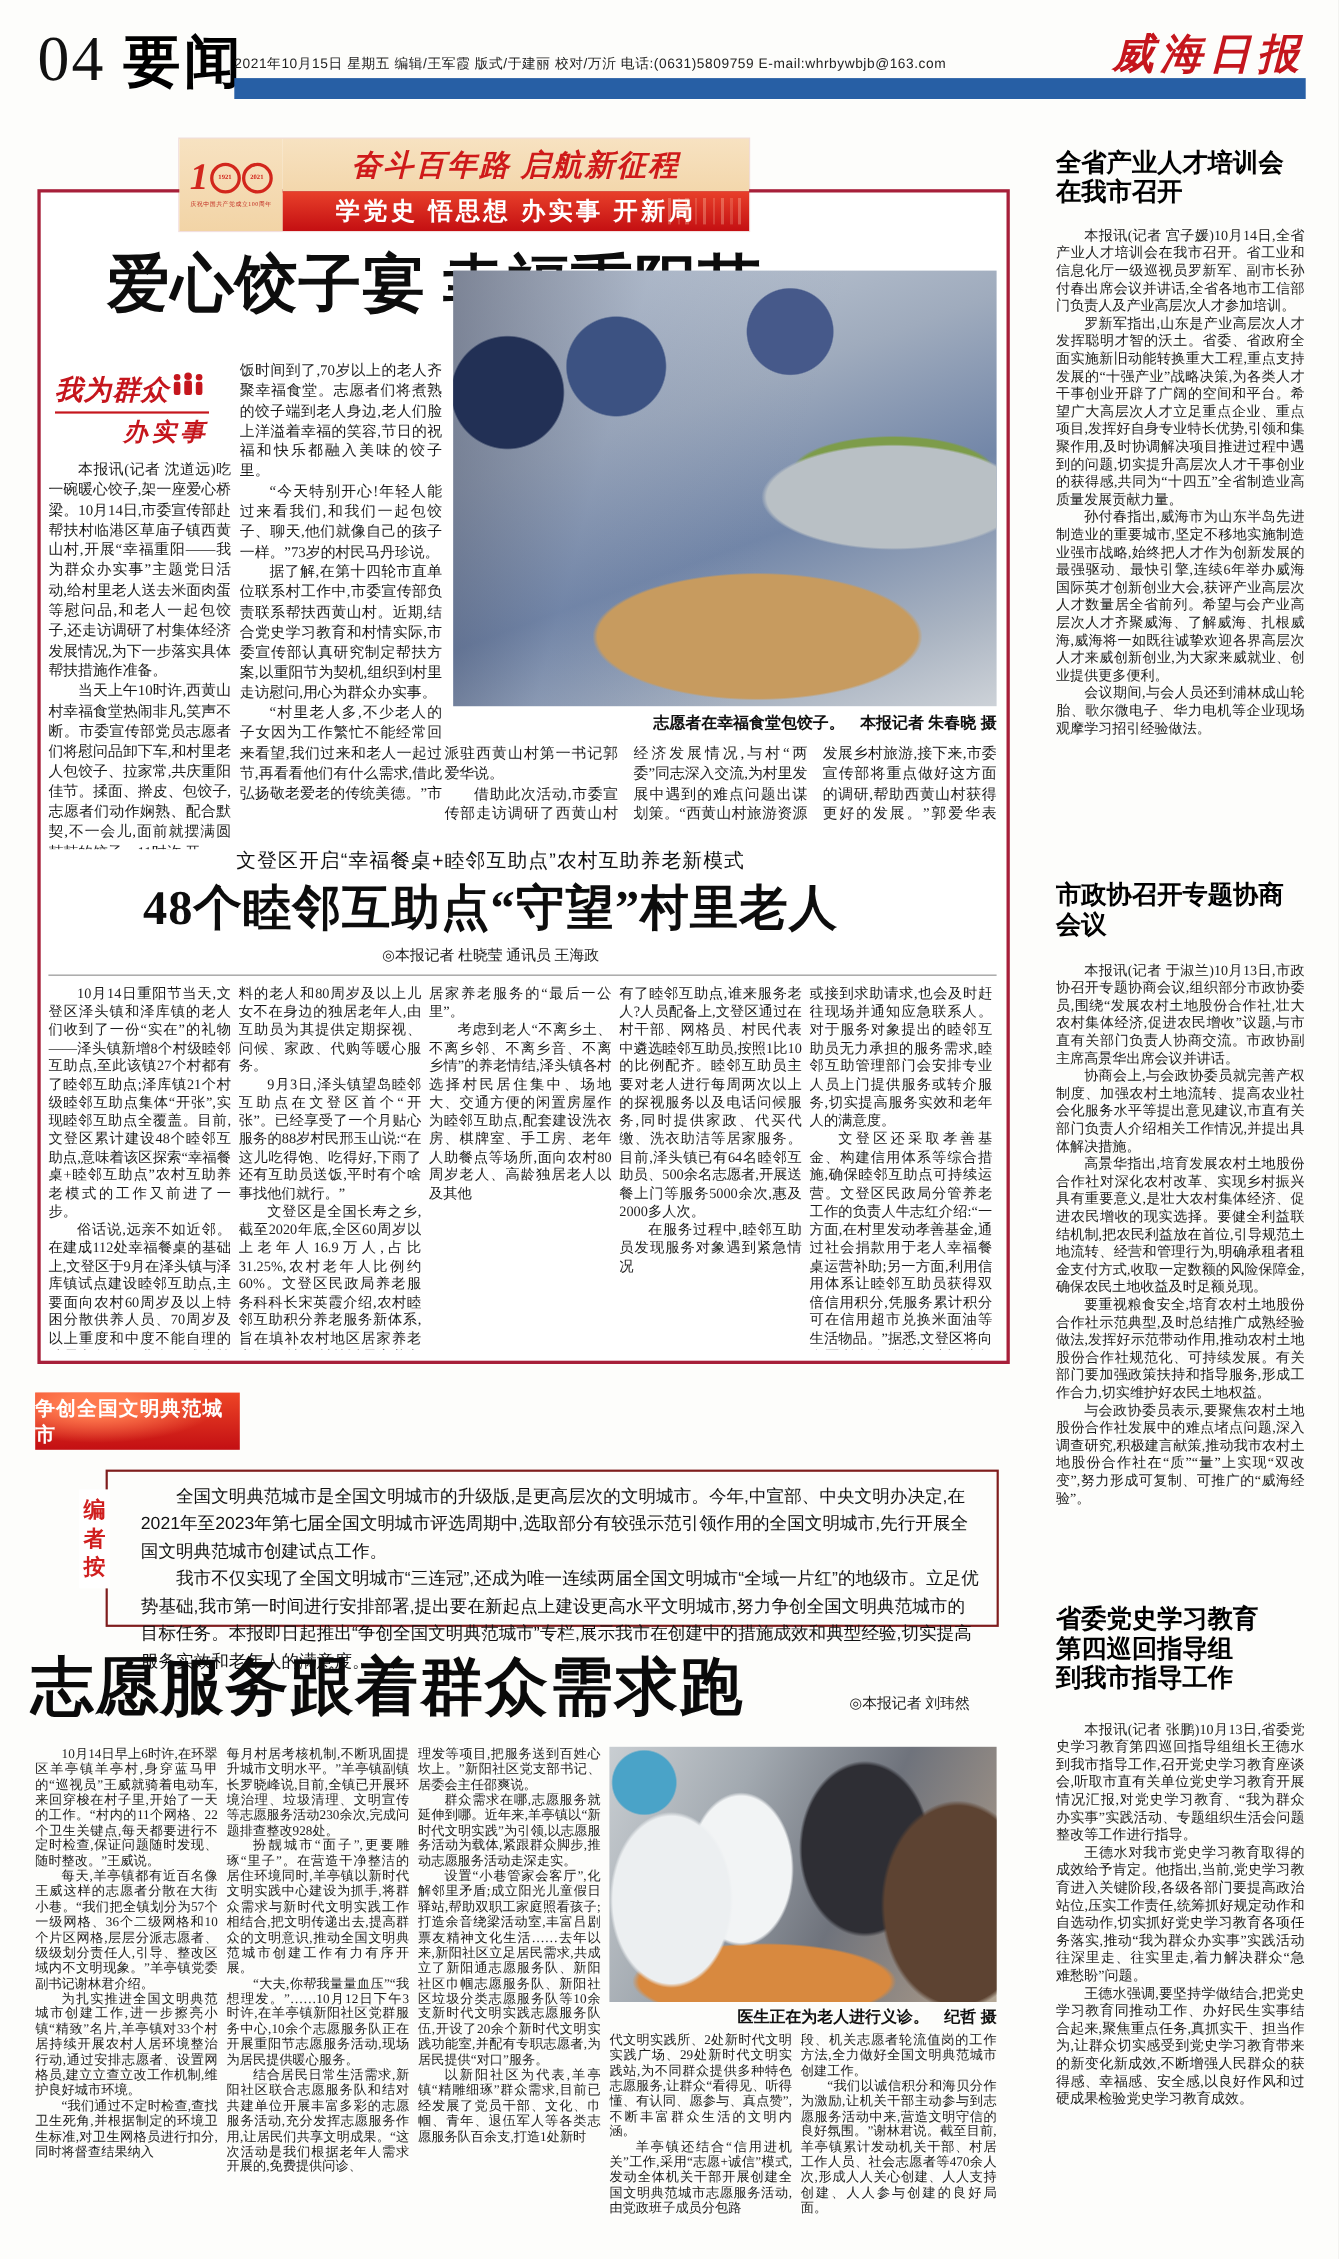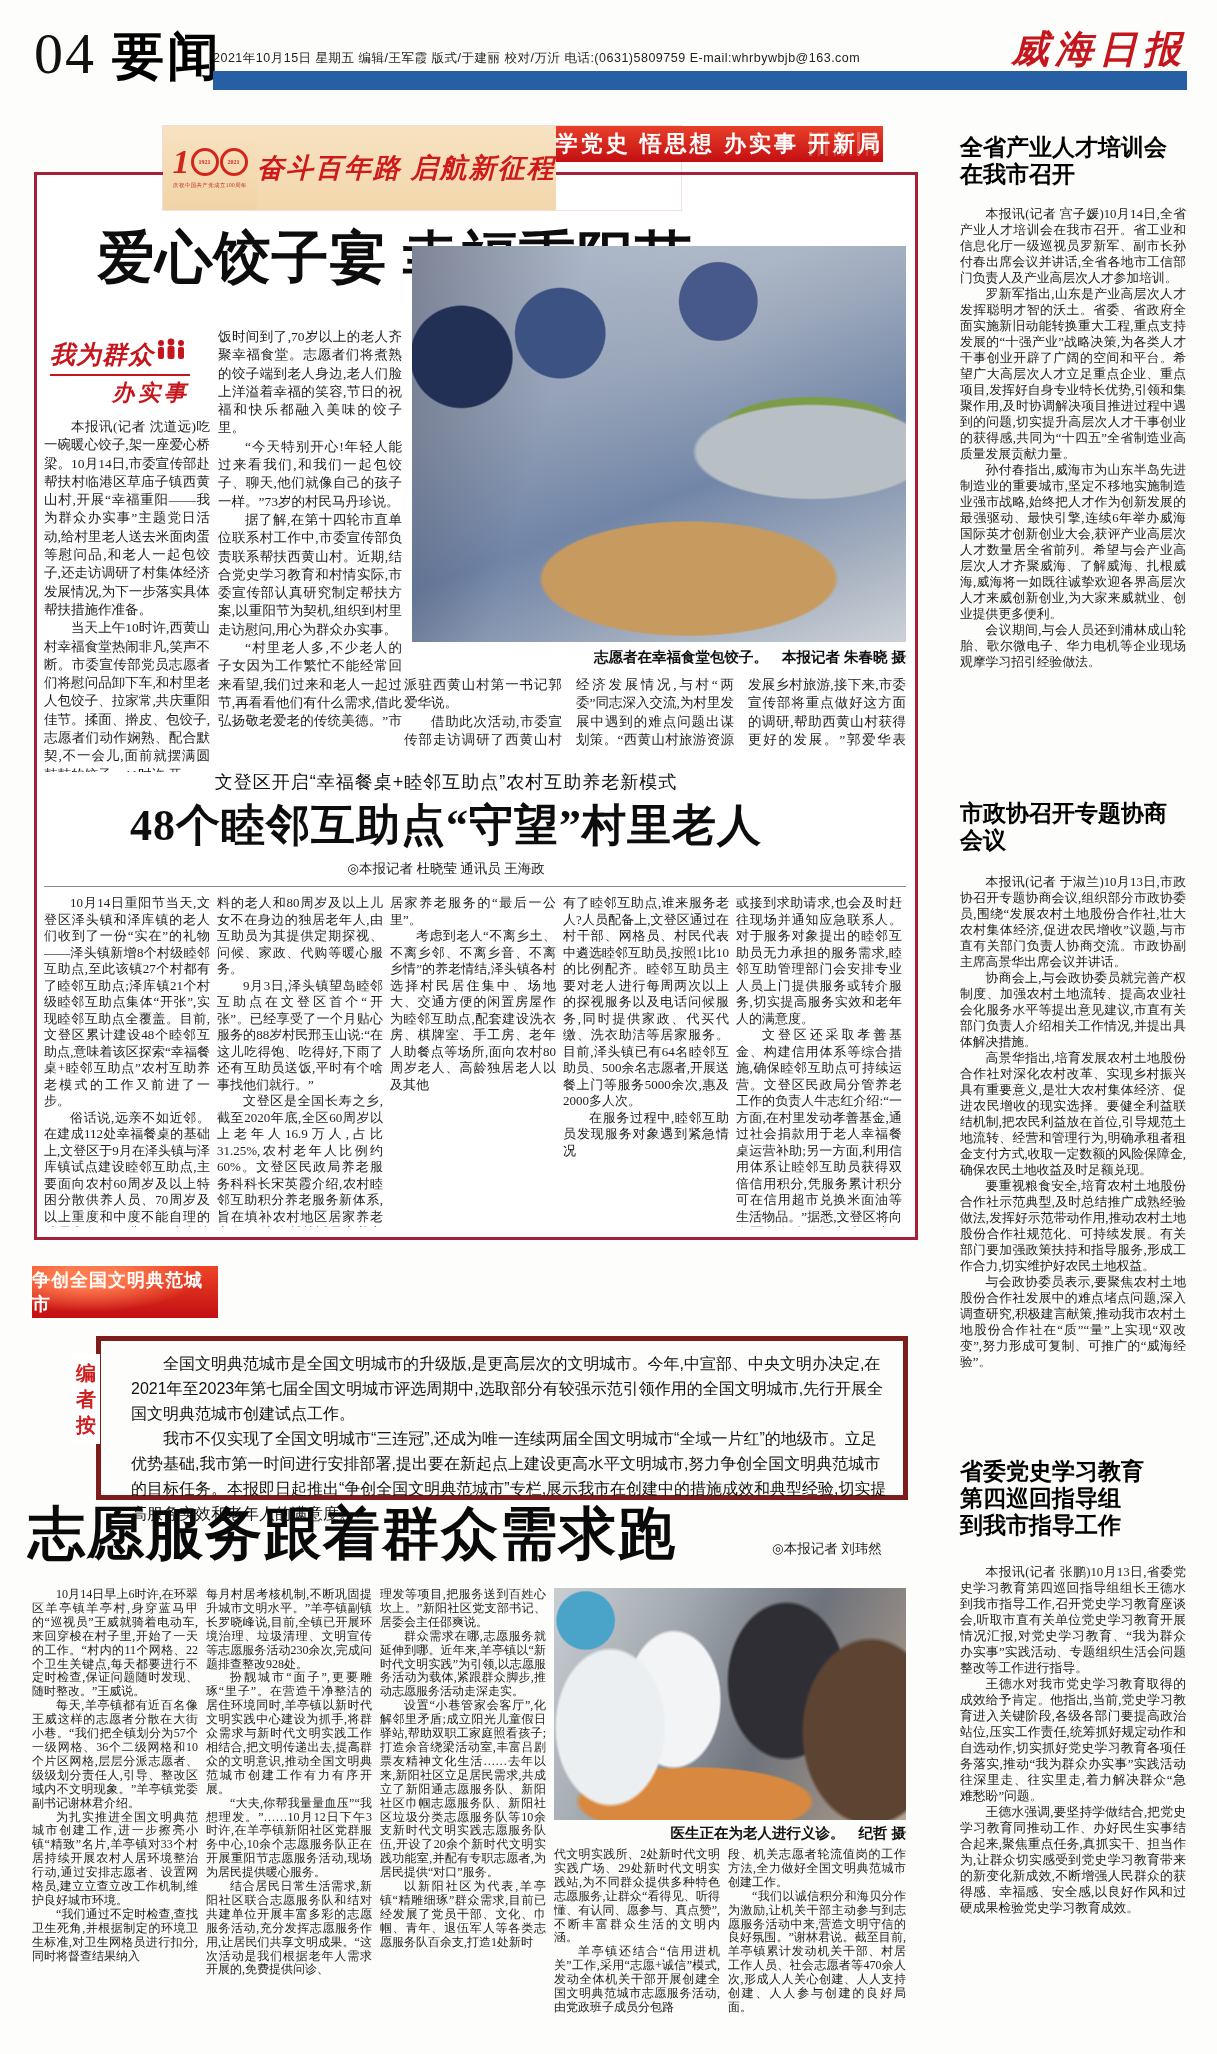--- a/index.html
+++ b/index.html
@@ -19,21 +19,21 @@
   
   .redbox{left:34px;top:172px;width:884px;height:1068px;border:3px solid #a7203a;box-sizing:border-box;background:#fff;}
   
   .pbanner{left:163px;top:126px;width:518px;height:84px;display:flex;box-shadow:0 0 0 1px rgba(170,40,40,.15);}
   .pb-left{width:94px;background:linear-gradient(180deg,#f7e2c1,#f2d4a6);position:relative;flex:none;
            display:flex;flex-direction:column;align-items:center;justify-content:center;}
   .logo100{color:#d2261c;font-weight:900;font-style:italic;font-size:34px;line-height:30px;display:flex;align-items:center;}
   .ring{display:inline-flex;align-items:center;justify-content:center;width:22px;height:22px;border:3px solid #d2261c;
         border-radius:50%;font-size:6px;font-style:normal;font-weight:700;margin-left:1px;color:#d2261c;}
   .logo-sub{font-size:6px;color:#c0281e;margin-top:4px;letter-spacing:.5px;transform:scale(.9);white-space:nowrap;}
-  .pb-right{flex:1;display:flex;flex-direction:row;}
+  .pb-right{flex:1;display:flex;flex-direction:column;}
   .pb-top{flex:1;background:linear-gradient(180deg,#f7e2c1,#f3d7ac);display:flex;align-items:center;justify-content:center;
           color:#cf1a1a;font-size:27px;font-weight:900;font-style:italic;letter-spacing:2px;white-space:nowrap;}
   .pb-bot{height:36px;background:linear-gradient(180deg,#e8402a,#c40f12);display:flex;align-items:center;justify-content:center;
           color:#fff;font-size:22px;font-weight:900;letter-spacing:3px;white-space:nowrap;position:relative;
           font-family:"Liberation Sans","DejaVu Sans",sans-serif;}
   .pb-bot:after{content:"";position:absolute;right:4px;top:6px;bottom:6px;width:70px;opacity:.5;
           background:repeating-linear-gradient(90deg,rgba(255,230,200,.55) 0 3px,transparent 3px 9px,rgba(255,230,200,.35) 9px 11px,transparent 11px 16px);}
   
   .h1{left:40px;top:220px;width:710px;text-align:center;font-size:57px;font-weight:900;color:#0d0d0d;
       letter-spacing:1px;white-space:nowrap;}
@@ -67,21 +67,21 @@
           font-family:"Liberation Sans","DejaVu Sans",sans-serif;}
   .h2{left:40px;top:796px;width:812px;text-align:center;font-size:44px;font-weight:900;color:#0d0d0d;letter-spacing:1px;white-space:nowrap;}
   .byline2{left:40px;top:860px;width:812px;text-align:center;font-size:13.5px;color:#222;}
   .rule2{left:44px;top:886px;width:862px;height:1px;background:#8a8a8a;}
   .a2c{font-size:13px;line-height:16.5px;}
   
   .spbanner{left:32px;top:1266px;width:186px;height:52px;display:flex;align-items:center;justify-content:center;
             background:radial-gradient(ellipse at 30% 20%,#ff7a4f 0 18%,transparent 60%),linear-gradient(180deg,#ee4526,#c30f13);
             color:#fff;font-size:18px;font-weight:900;letter-spacing:1px;
             font-family:"Liberation Sans","DejaVu Sans",sans-serif;}
-  .edbox{left:96px;top:1336px;width:812px;height:164px;border:5px solid #7f1d1d;box-sizing:border-box;
+  .edbox{left:96px;top:1336px;width:812px;height:143px;border:2px solid #7f1d1d;box-sizing:border-box;
          padding:10px 16px 8px 30px;}
   .edbox .para{font-size:16px;line-height:25px;font-family:"Liberation Sans","DejaVu Sans",sans-serif;color:#111;}
   .edlabel{left:72px;top:1354px;width:28px;background:#fff;color:#d01f1f;font-weight:900;font-size:20px;
            line-height:26px;text-align:center;padding:6px 0;font-family:"Liberation Sans","DejaVu Sans",sans-serif;}
   
   .h3{left:28px;top:1496px;width:760px;font-size:57px;font-weight:900;color:#0a0a0a;letter-spacing:2px;white-space:nowrap;}
   .byline3{left:772px;top:1540px;font-size:13.5px;color:#222;white-space:nowrap;}
   .a3c{font-size:12px;line-height:13.9px;}
   .photo2{left:554px;top:1588px;width:352px;height:232px;
     background:

